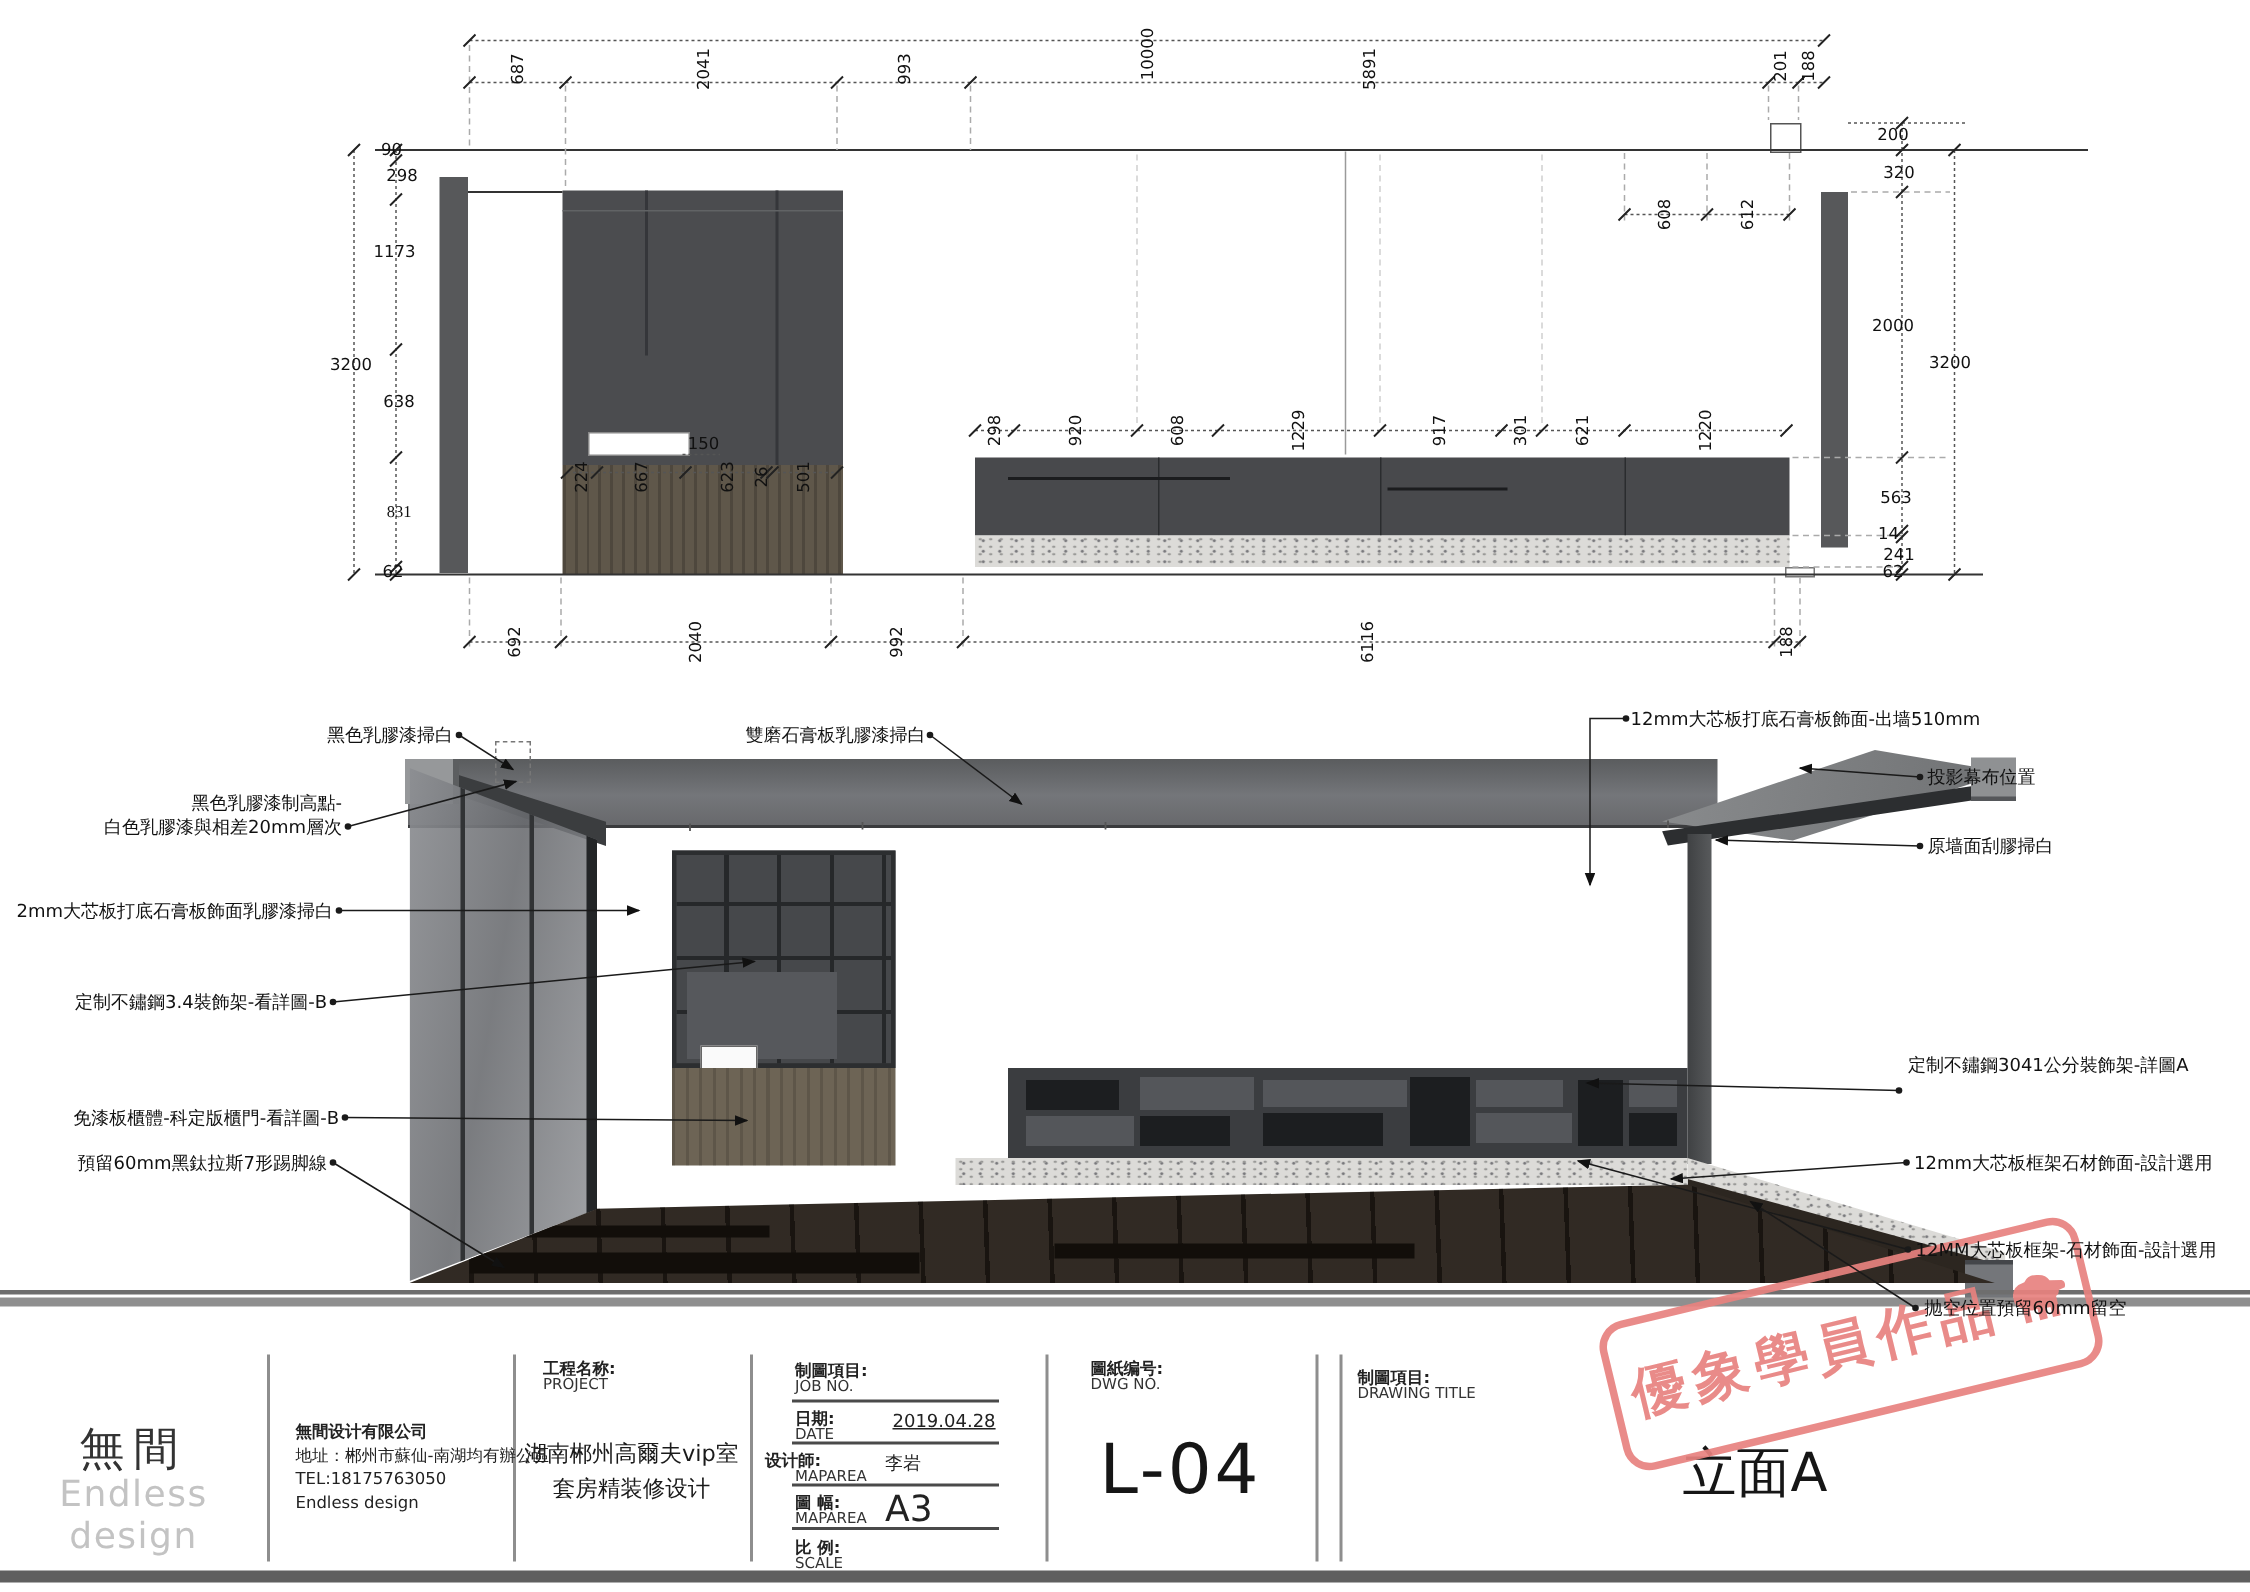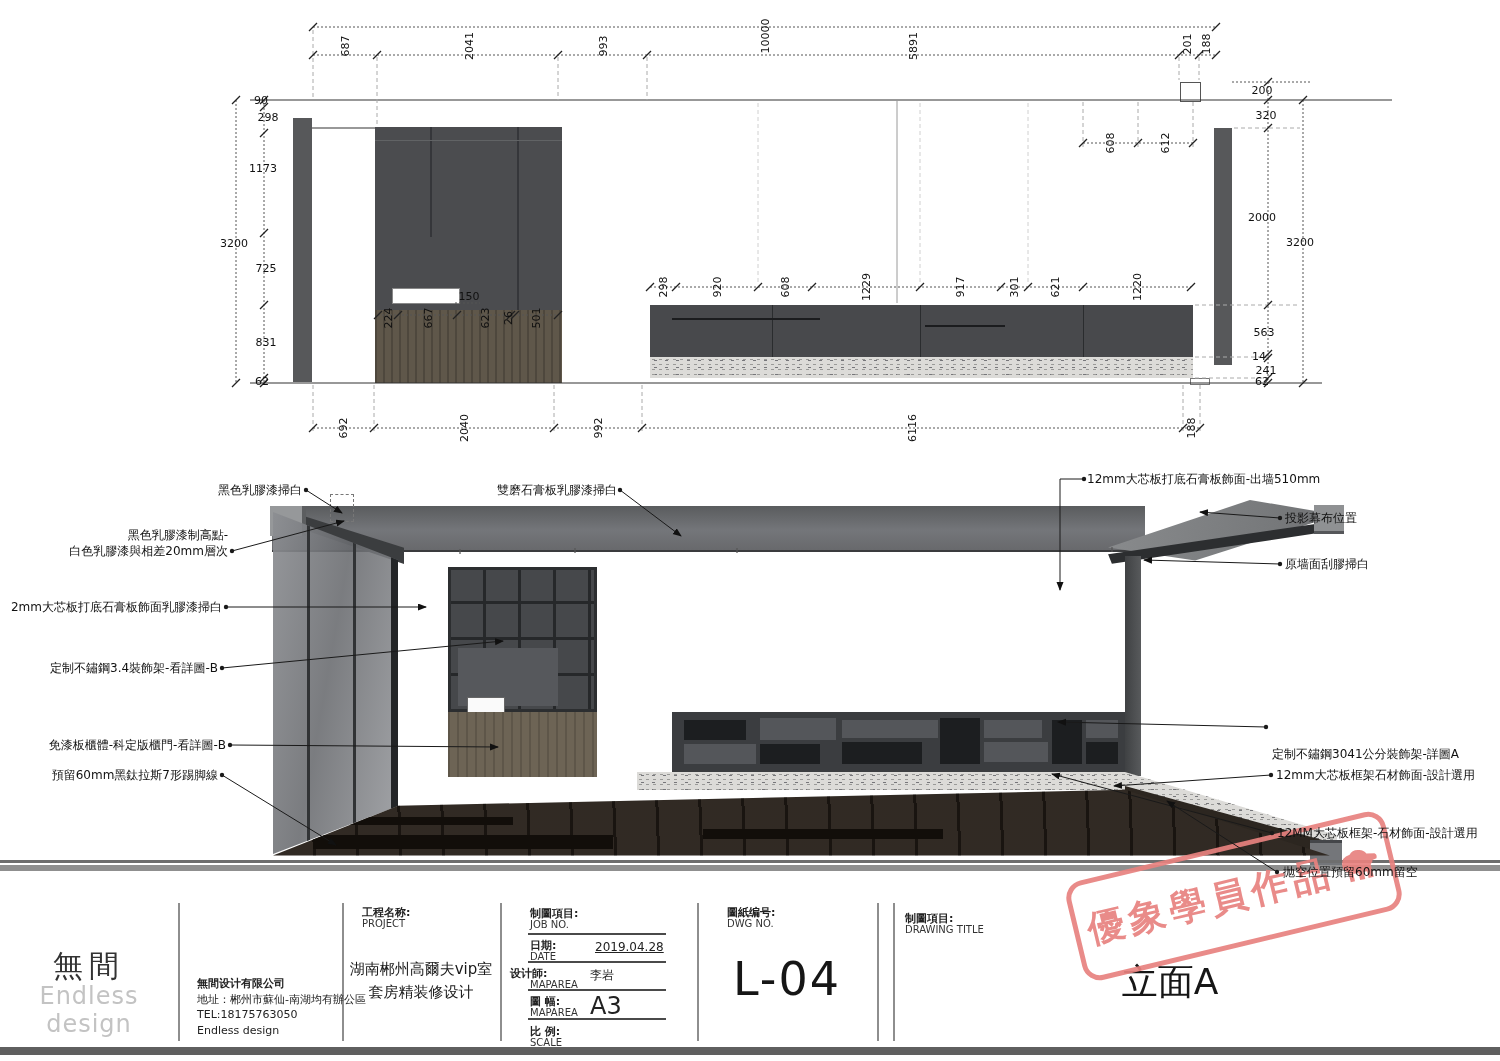--- a/index.html
+++ b/index.html
@@ -227,22 +227,22 @@
       <span class="dim v" style="left: 345px; top: 46px;">687</span>
       <span class="dim v" style="left: 469px; top: 46px;">2041</span>
       <span class="dim v" style="left: 603px; top: 46px;">993</span>
       <span class="dim v" style="left: 913px; top: 46px;">5891</span>
       <span class="dim v" style="left: 1187px; top: 44px;">201</span>
       <span class="dim v" style="left: 1206px; top: 44px;">188</span>
       <span class="dim" style="left: 234px; top: 243px;">3200</span>
       <span class="dim" style="left: 261px; top: 100px;">90</span>
       <span class="dim" style="left: 268px; top: 117px;">298</span>
       <span class="dim" style="left: 263px; top: 168px;">1173</span>
-      <span class="dim" style="left: 266px; top: 268px;">725</span>
-      <span class="dim" style="left: 266px; top: 342px;">831</span>
+      <span class="dim" style="left: 266px; top: 268px;">638</span>
+      <span class="dim" style="left: 266px; top: 342px; font-family: Liberation Serif, serif;">831</span>
       <span class="dim" style="left: 262px; top: 381px;">62</span>
       <span class="dim" style="left: 469px; top: 296px;">150</span>
       <span class="dim v" style="left: 388px; top: 318px;">224</span>
       <span class="dim v" style="left: 428px; top: 318px;">667</span>
       <span class="dim v" style="left: 485px; top: 318px;">623</span>
       <span class="dim v" style="left: 508px; top: 318px;">26</span>
       <span class="dim v" style="left: 536px; top: 318px;">501</span>
       <span class="dim v" style="left: 663px; top: 287px;">298</span>
       <span class="dim v" style="left: 717px; top: 287px;">920</span>
       <span class="dim v" style="left: 785px; top: 287px;">608</span>
@@ -272,42 +272,42 @@
       <div class="co r" style="right: 1198px; top: 483px;">黑色乳膠漆掃白</div>
       <div class="co r" style="right: 1272px; top: 528px;">黑色乳膠漆制高點-</div>
       <div class="co r" style="right: 1272px; top: 544px;">白色乳膠漆與相差20mm層次</div>
       <div class="co r" style="right: 1278px; top: 600px;">2mm大芯板打底石膏板飾面乳膠漆掃白</div>
       <div class="co r" style="right: 1282px; top: 661px;">定制不鏽鋼3.4裝飾架-看詳圖-B</div>
       <div class="co r" style="right: 1274px; top: 738px;">免漆板櫃體-科定版櫃門-看詳圖-B</div>
       <div class="co r" style="right: 1282px; top: 768px;">預留60mm黑鈦拉斯7形踢脚線</div>
       <div class="co" style="left: 1087px; top: 472px;">12mm大芯板打底石膏板飾面-出墙510mm</div>
       <div class="co" style="left: 1285px; top: 511px;">投影幕布位置</div>
       <div class="co" style="left: 1285px; top: 557px;">原墙面刮膠掃白</div>
-      <div class="co" style="left: 1272px; top: 747px;">定制不鏽鋼3041公分裝飾架-詳圖A</div>
+      <div class="co" style="left: 1272px; top: 703px;">定制不鏽鋼3041公分裝飾架-詳圖A</div>
       <div class="co" style="left: 1276px; top: 768px;">12mm大芯板框架石材飾面-設計選用</div>
       <div class="co" style="left: 1277px; top: 826px;">12MM大芯板框架-石材飾面-設計選用</div>
       <div class="co" style="left: 1283px; top: 865px;">抛空位置預留60mm留空</div>
     </div>
 
   <div class="sepbar" style="top:860px;height:3px;background:#6e6e6e;"></div>
   <div class="sepbar" style="top:865px;height:6px;background:#8f8f8f;"></div>
   <div class="sepbar" style="top:1047px;height:8px;background:#5f5f5f;"></div>
 
   <div>
     <div class="tbv" style="left:178px;top:903px;height:138px;"></div>
     <div class="tbv" style="left:342px;top:903px;height:138px;"></div>
     <div class="tbv" style="left:500px;top:903px;height:138px;"></div>
     <div class="tbv" style="left:697px;top:903px;height:138px;"></div>
     <div class="tbv" style="left:877px;top:903px;height:138px;"></div>
     <div class="tbv" style="left:893px;top:903px;height:138px;"></div>
 
     <div class="logo-cn" style="left:0;width:178px;top:946px;">無間</div>
     <div class="logo-en" style="left:0;width:178px;top:982px;">Endless design</div>
 
-    <div class="company" style="left:197px;top:947px;margin-top:29px;">
+    <div class="company" style="left:197px;top:947px;">
       <div class="b">無間设计有限公司</div>
       <div>地址：郴州市蘇仙-南湖均有辦公區</div>
       <div>TEL:18175763050</div>
       <div>Endless design</div>
     </div>
 
     <div class="tbl-cn" style="left:362px;top:905px;">工程名称:</div>
     <div class="tbl-en" style="left:362px;top:918px;">PROJECT</div>
     <div class="projname" style="left:344px;width:154px;top:958px;">
       <div>湖南郴州高爾夫vip室</div>

